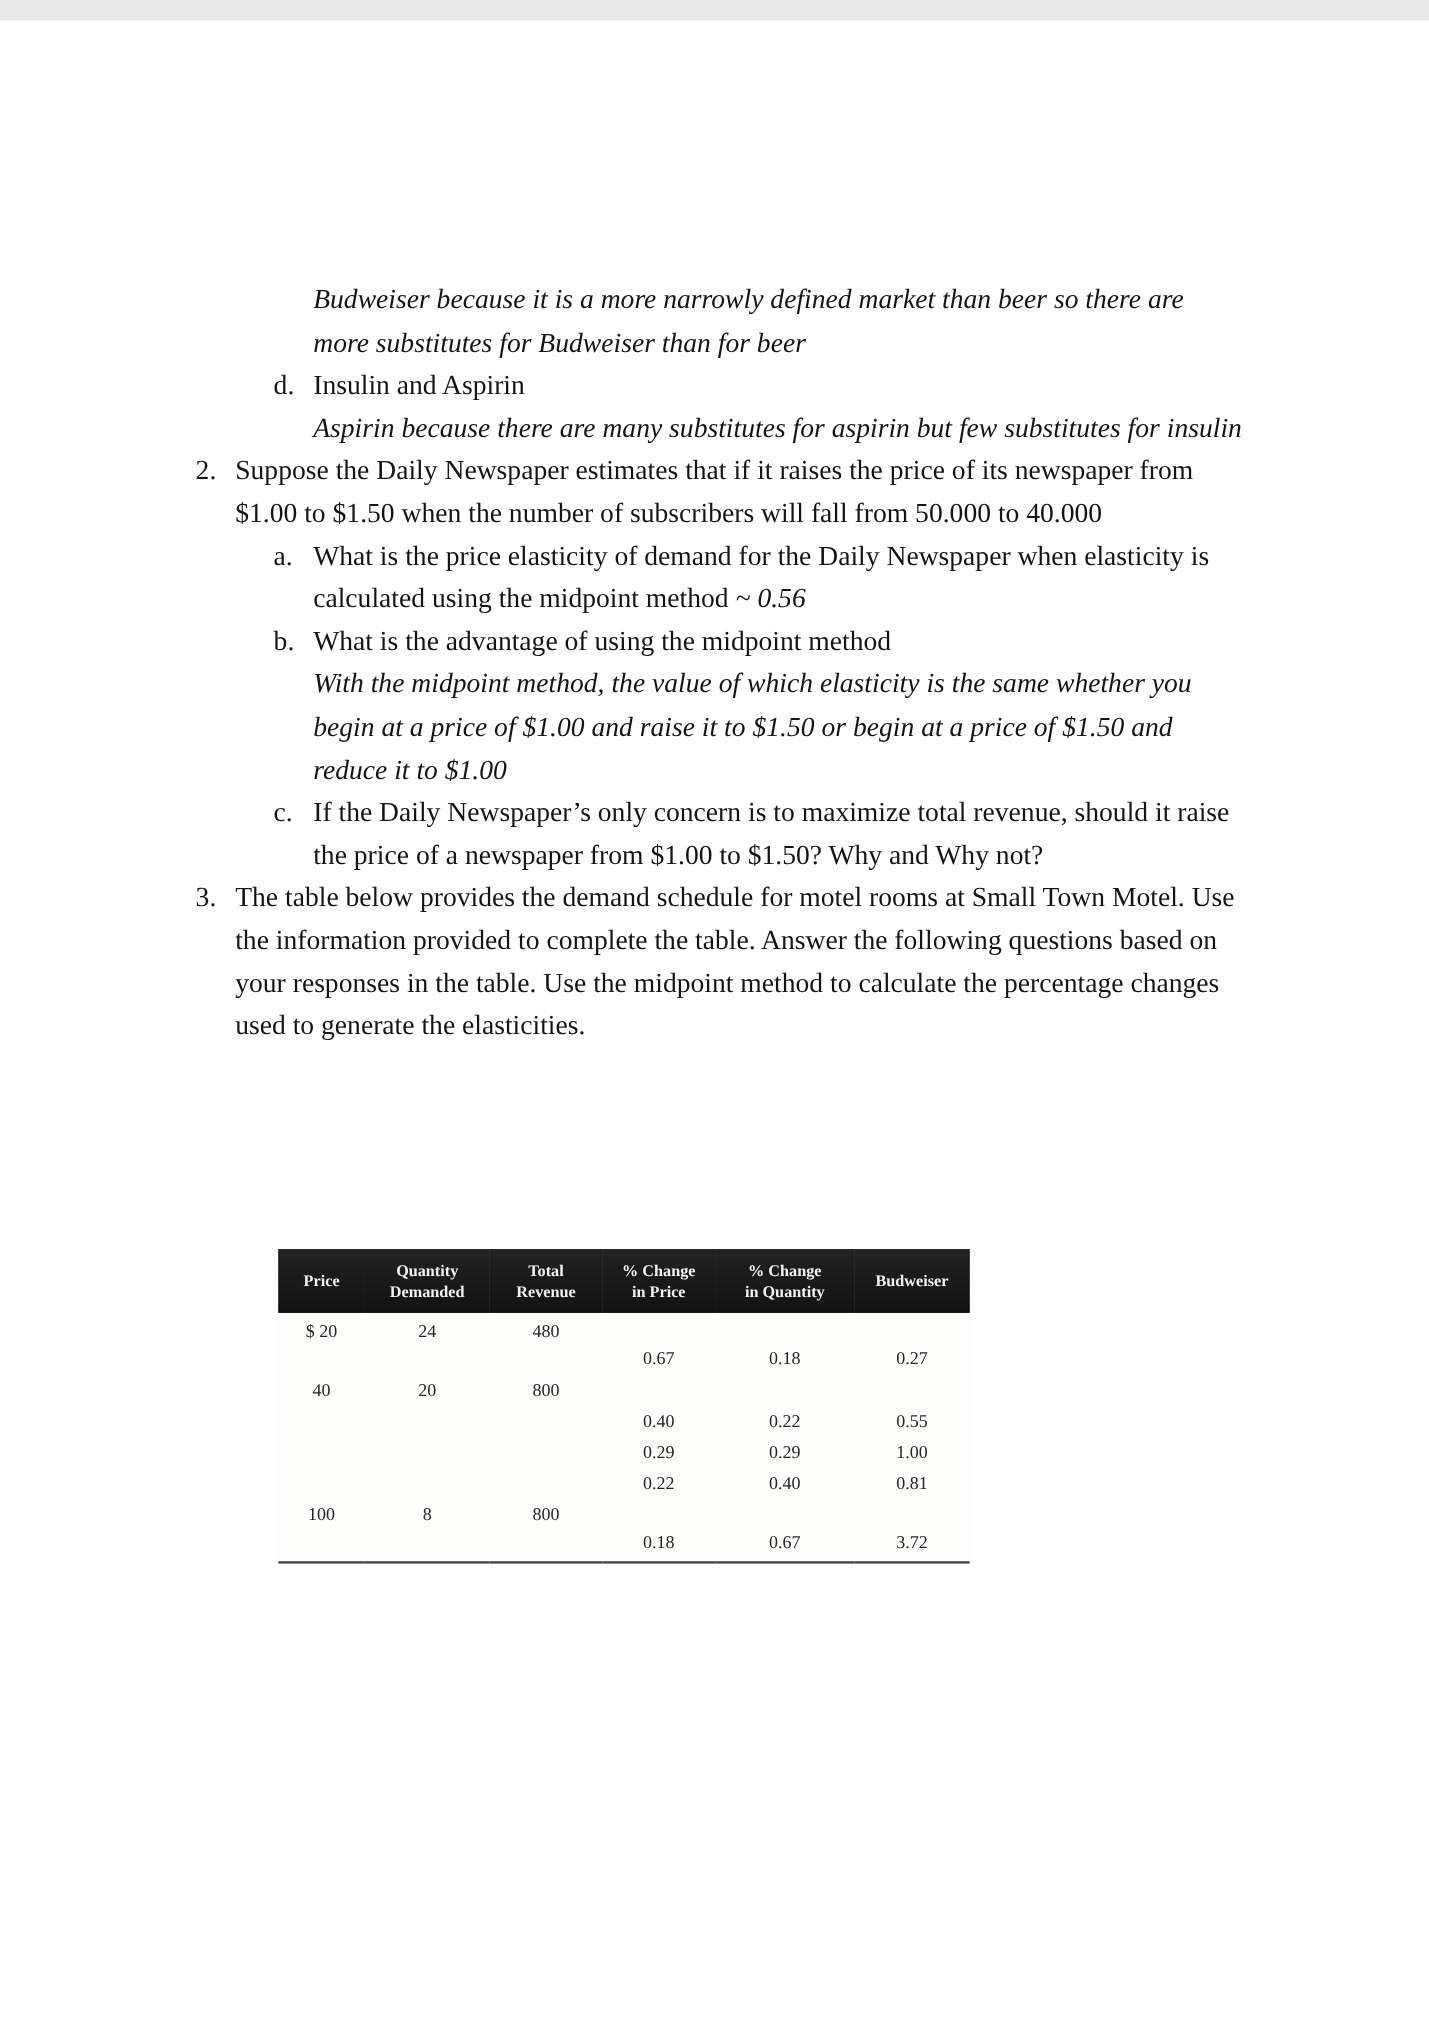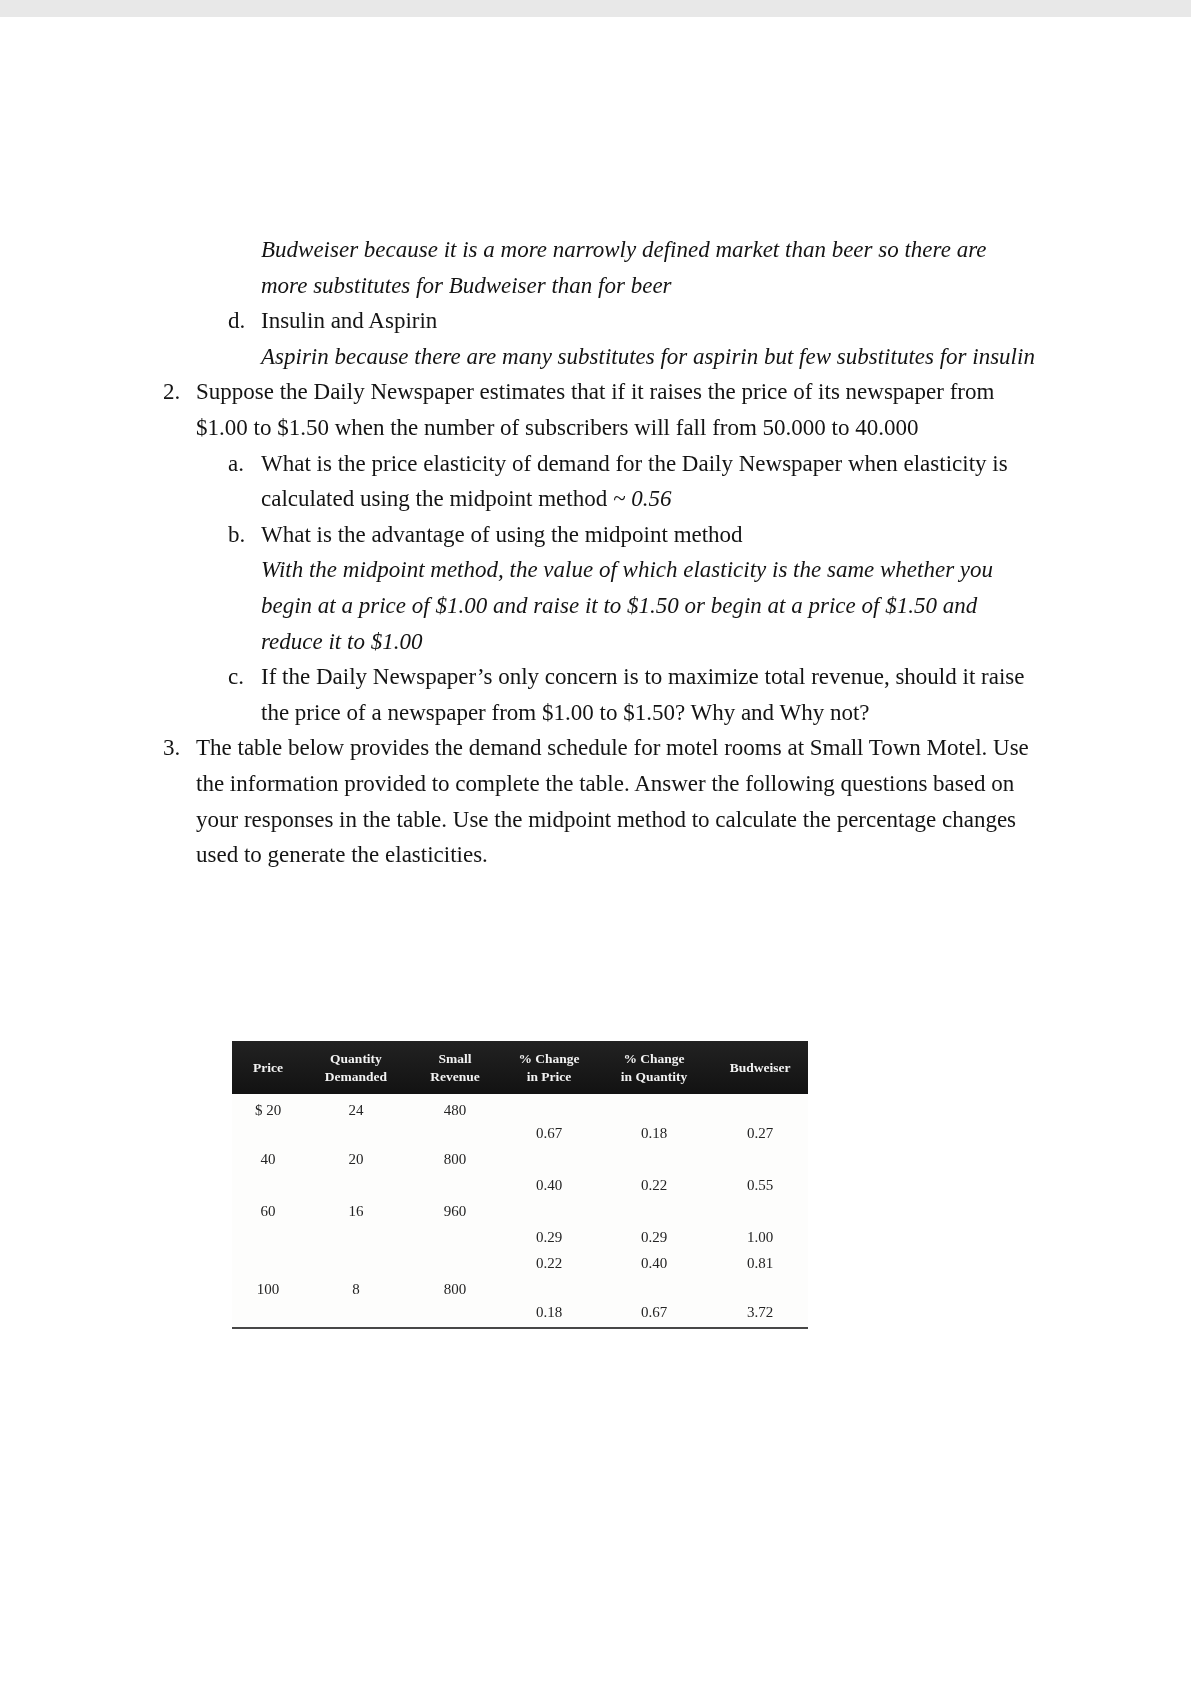--- a/index.html
+++ b/index.html
@@ -103,21 +103,21 @@
           <col style="width: 94px;">
           <col style="width: 94px;">
           <col style="width: 116px;">
           <col style="width: 96px;">
         </colgroup>
       <thead>
         <tr>
             <th>Price</th>
             <th>Quantity
 Demanded</th>
-            <th>Small
+            <th>Total
 Revenue</th>
             <th>% Change
 in Price</th>
             <th>% Change
 in Quantity</th>
             <th>Budweiser</th>
           </tr>
       </thead>
       <tbody>
           <tr>
@@ -146,28 +146,20 @@
           </tr>
           <tr>
             <td></td>
             <td></td>
             <td></td>
             <td>0.40</td>
             <td>0.22</td>
             <td>0.55</td>
           </tr>
           <tr>
-            <td>60</td>
-            <td>16</td>
-            <td>960</td>
-            <td></td>
-            <td></td>
-            <td></td>
-          </tr>
-          <tr>
             <td></td>
             <td></td>
             <td></td>
             <td>0.29</td>
             <td>0.29</td>
             <td>1.00</td>
           </tr>
           <tr>
             <td></td>
             <td></td>

